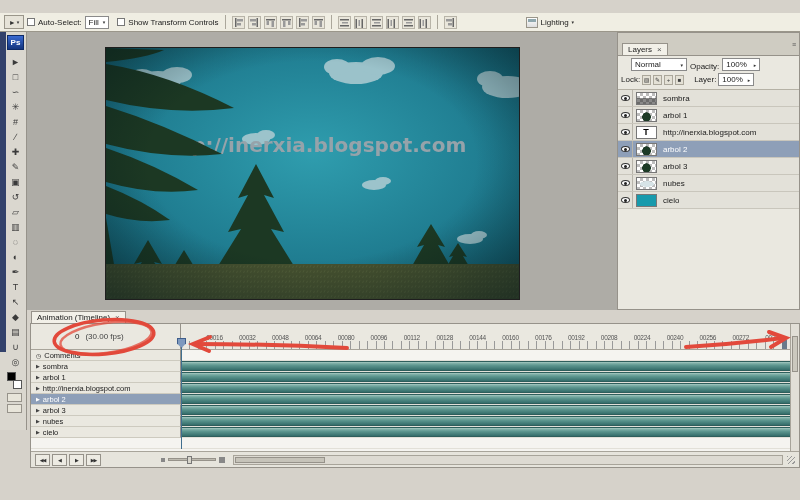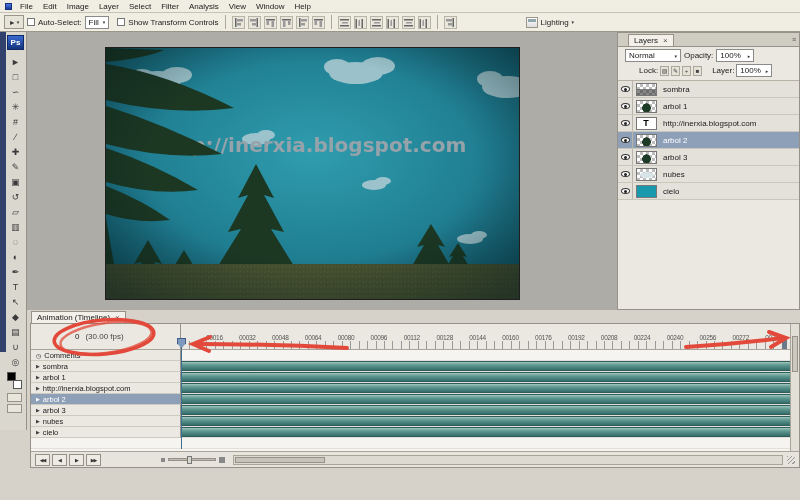--- a/index.html
+++ b/index.html
@@ -38,27 +38,27 @@
   .sw-w{position:absolute;left:6px;top:8px;width:9px;height:9px;background:#fff;border:1px solid #555}
   .modebtn{width:15px;height:9px;border:1px solid #96928A;background:#E8E5DA;margin-top:2px}
 
   
   #canvas-bg{position:absolute;left:27px;top:32px;width:590px;height:278px;background:#AEACA6}
   #scene{position:absolute;left:105px;top:47px;width:415px;height:253px;border:1px solid #1e1e1e;background:#1F7C90}
   #scene svg{display:block}
 
   
   #layers-panel{position:absolute;left:617px;top:32px;width:183px;height:278px;background:#EAE8E0;border:1px solid #96928A;font-size:8px;color:#1a1a1a}
-  .tabstrip{height:14px;background:#CFCCC2;display:flex;align-items:flex-end;padding-left:10px;border-bottom:1px solid #96928A}
+  .tabstrip{height:23px;background:#CFCCC2;display:flex;align-items:flex-end;padding-left:4px;border-bottom:1px solid #96928A}
   .ptab{background:#F2F0E8;border:1px solid #96928A;border-bottom:none;padding:1px 5px;display:flex;gap:5px;align-items:center;font-size:8px;white-space:nowrap}
   .tabx{color:#555}
   .pmenu{margin-left:auto;margin-right:3px;font-size:7px;color:#555;align-self:center}
-  .lp-row{display:flex;align-items:center;gap:3px;padding:2px 7px}
+  .lp-row{display:flex;align-items:flex-end;gap:3px;padding:2px 13px}
   .selbox{height:13px;border:1px solid #8a8a8a;background:#fff;display:flex;align-items:center;justify-content:space-between;gap:3px;padding:0 3px}
-  .lp-lock{display:flex;align-items:center;gap:2px;padding:0 21px 3px;border-bottom:1px solid #B5B1A5}
+  .lp-lock{display:flex;align-items:center;gap:2px;padding:0 3px 3px;border-bottom:1px solid #B5B1A5}
   .lockicon{width:9px;height:10px;border:1px solid #ABA79B;background:#E4E1D6;font-size:6px;line-height:8px;text-align:center;color:#444;flex:none}
   .lrow{display:flex;align-items:center;height:17px;border-bottom:1px solid #C9C6BC;background:#E3E1D9}
   .lrow.sel{background:#8E9FB8}
   .eyecell{width:15px;height:100%;border-right:1px solid #B8B5AB;display:flex;align-items:center;justify-content:center;flex:none}
   .eye{width:9px;height:6px;border:1px solid #333;border-radius:50%;background:#fff;position:relative}
   .eye::after{content:"";position:absolute;left:2px;top:0.5px;width:3.5px;height:3.5px;background:#222;border-radius:50%}
   .thumbcell{width:26px;display:flex;justify-content:center;flex:none}
   .thumb{width:21px;height:13px;border:1px solid #777;position:relative;overflow:hidden}
   .checker{background-image:linear-gradient(45deg,#bdbdbd 25%,transparent 25%,transparent 75%,#bdbdbd 75%),linear-gradient(45deg,#bdbdbd 25%,transparent 25%,transparent 75%,#bdbdbd 75%);background-size:6px 6px;background-position:0 0,3px 3px;background-color:#fff}
   .th-tree::after{content:"";position:absolute;left:4px;top:1px;width:11px;height:10px;background:radial-gradient(ellipse at 50% 60%,#1D3B26 0 52%,rgba(29,59,38,0) 58%)}
@@ -102,33 +102,20 @@
   #hthumb{position:absolute;left:1px;top:1px;width:90px;height:6px;background:#C6C3B9;border:1px solid #96928A}
   .grip{width:8px;height:8px;margin-left:2px;background:repeating-linear-gradient(135deg,#999 0 1px,transparent 1px 3px);flex:none}
 
   #annotations{position:absolute;left:0;top:0;z-index:50;pointer-events:none}
 </style>
 </head>
 <body>
 
 <div id="app">
 
-  <div id="menubar">
-    <span class="appicon"></span>
-    <span class="mi">File</span>
-    <span class="mi">Edit</span>
-    <span class="mi">Image</span>
-    <span class="mi">Layer</span>
-    <span class="mi">Select</span>
-    <span class="mi">Filter</span>
-    <span class="mi">Analysis</span>
-    <span class="mi">View</span>
-    <span class="mi">Window</span>
-    <span class="mi">Help</span>
-  </div>
 
   <div id="optionsbar">
     <div class="toolpreset">
       <span>►</span>
       <span class="caret">▾</span>
     </div>
     <span class="cb"></span>
     <span>Auto-Select:</span>
     <div class="dd">
       <span>Fill</span>

